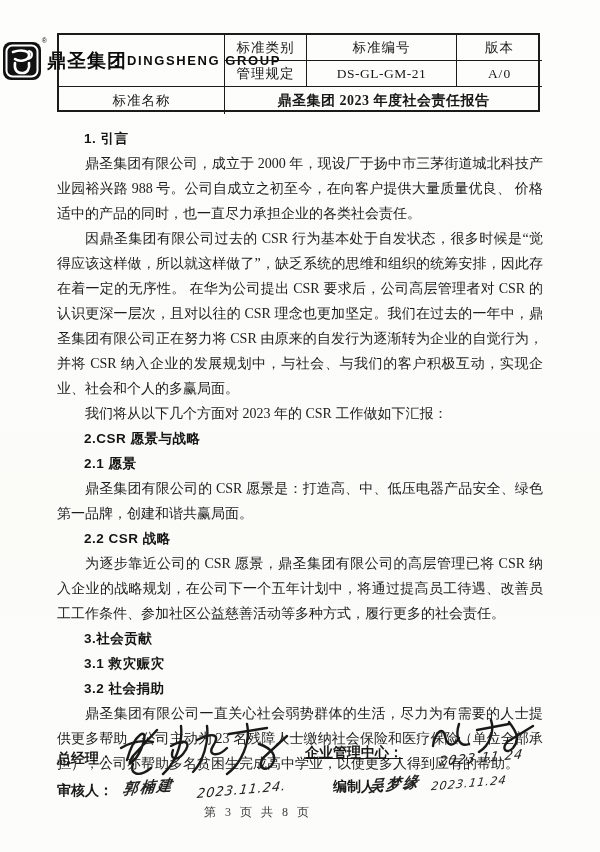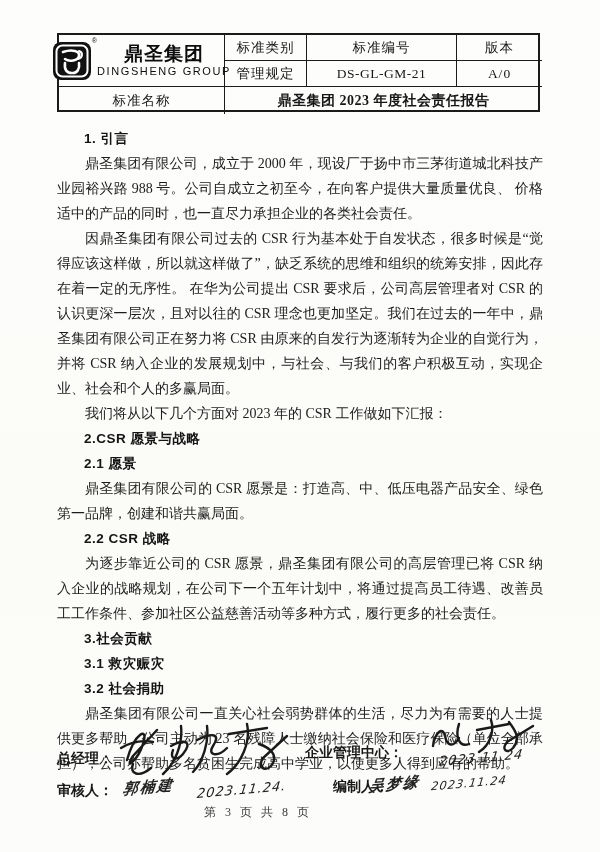--- a/index.html
+++ b/index.html
@@ -31,23 +31,23 @@
   .cell.last-row{border-bottom:none;}
   .logo-cell{grid-row:1/3;grid-column:1;flex-direction:row;gap:6px;}
   .name-label-cell{grid-row:3;grid-column:1;}
   .name-value-cell{grid-row:3;grid-column:2/5;font-weight:bold;font-size:14px;letter-spacing:.5px;}
   .std-code{font-family:"Liberation Serif",serif;letter-spacing:.5px;text-align:right;}
 
   
   .logo-wrap{display:flex;align-items:center;gap:5px;}
   .logo-badge{position:relative;width:40px;height:40px;flex:0 0 auto;}
   .logo-reg{position:absolute;top:-4px;right:-6px;font-size:7px;color:#111;font-family:"Liberation Sans",sans-serif;}
-  .logo-text{display:flex;flex-direction:column;align-items:center;line-height:1;}
+  .logo-text{display:flex;flex-direction:row;align-items:flex-start;line-height:1;}
   .logo-cn{font-family:"Liberation Sans","DejaVu Sans",sans-serif;font-weight:900;font-size:19px;letter-spacing:1px;color:#0d0d0d;}
-  .logo-en{font-family:"Liberation Sans","DejaVu Sans",sans-serif;font-weight:400;font-size:11px;letter-spacing:1.6px;color:#0d0d0d;margin-top:3px;}
+  .logo-en{font-family:"Liberation Sans","DejaVu Sans",sans-serif;font-weight:700;font-size:13px;letter-spacing:1.6px;color:#0d0d0d;margin-top:3px;}
 
   
   .doc-body{
     position:absolute;left:57px;top:126px;width:486px;
     font-size:14px;line-height:25px;color:#1c1c1c;
   }
   .blk{margin:0;text-indent:2em;text-align:justify;}
   .blk-heading{
     font-weight:bold;text-align:left;
     font-family:"Liberation Sans","DejaVu Sans",sans-serif;
@@ -152,21 +152,21 @@
         <path d="M62,26 C76,18 84,22 74,34 C68,41 60,40 64,30"></path>
         <path d="M72,6 C74,24 66,44 54,54"></path>
         <path d="M88,20 C104,12 112,14 104,26 C98,35 108,38 118,28"></path>
         <path d="M98,6 C100,22 94,42 84,52"></path>
         <path d="M120,14 L158,8"></path>
         <path d="M138,4 C142,22 132,44 118,54"></path>
         <path d="M150,24 C162,28 170,36 162,46 C156,52 148,48 154,38 L178,16"></path>
       </g>
     </svg>
 
-    <span class="sig-label" style="left:248px;top:16px;">企业管理中心：</span>
+    <span class="sig-label" style="left:248px;top:16px;text-decoration:underline;">企业管理中心：</span>
     <svg class="sig-svg" style="left:368px;top:-12px;" width="120" height="42" viewBox="0 0 120 42">
       <g fill="none" stroke="#1a1a1a" stroke-width="2.4" stroke-linecap="round">
         <path d="M8,30 C10,16 18,10 20,20 C22,30 28,32 34,22"></path>
         <path d="M34,8 C30,20 34,32 44,28"></path>
         <path d="M52,14 L84,8 M66,4 C70,16 64,30 54,36"></path>
         <path d="M84,6 C90,14 96,22 88,32 C82,38 76,34 82,26 L108,10"></path>
       </g>
     </svg>
     <span class="hand hand-date" style="position:absolute;left:382px;top:22px;">2023.11.24</span>
 

